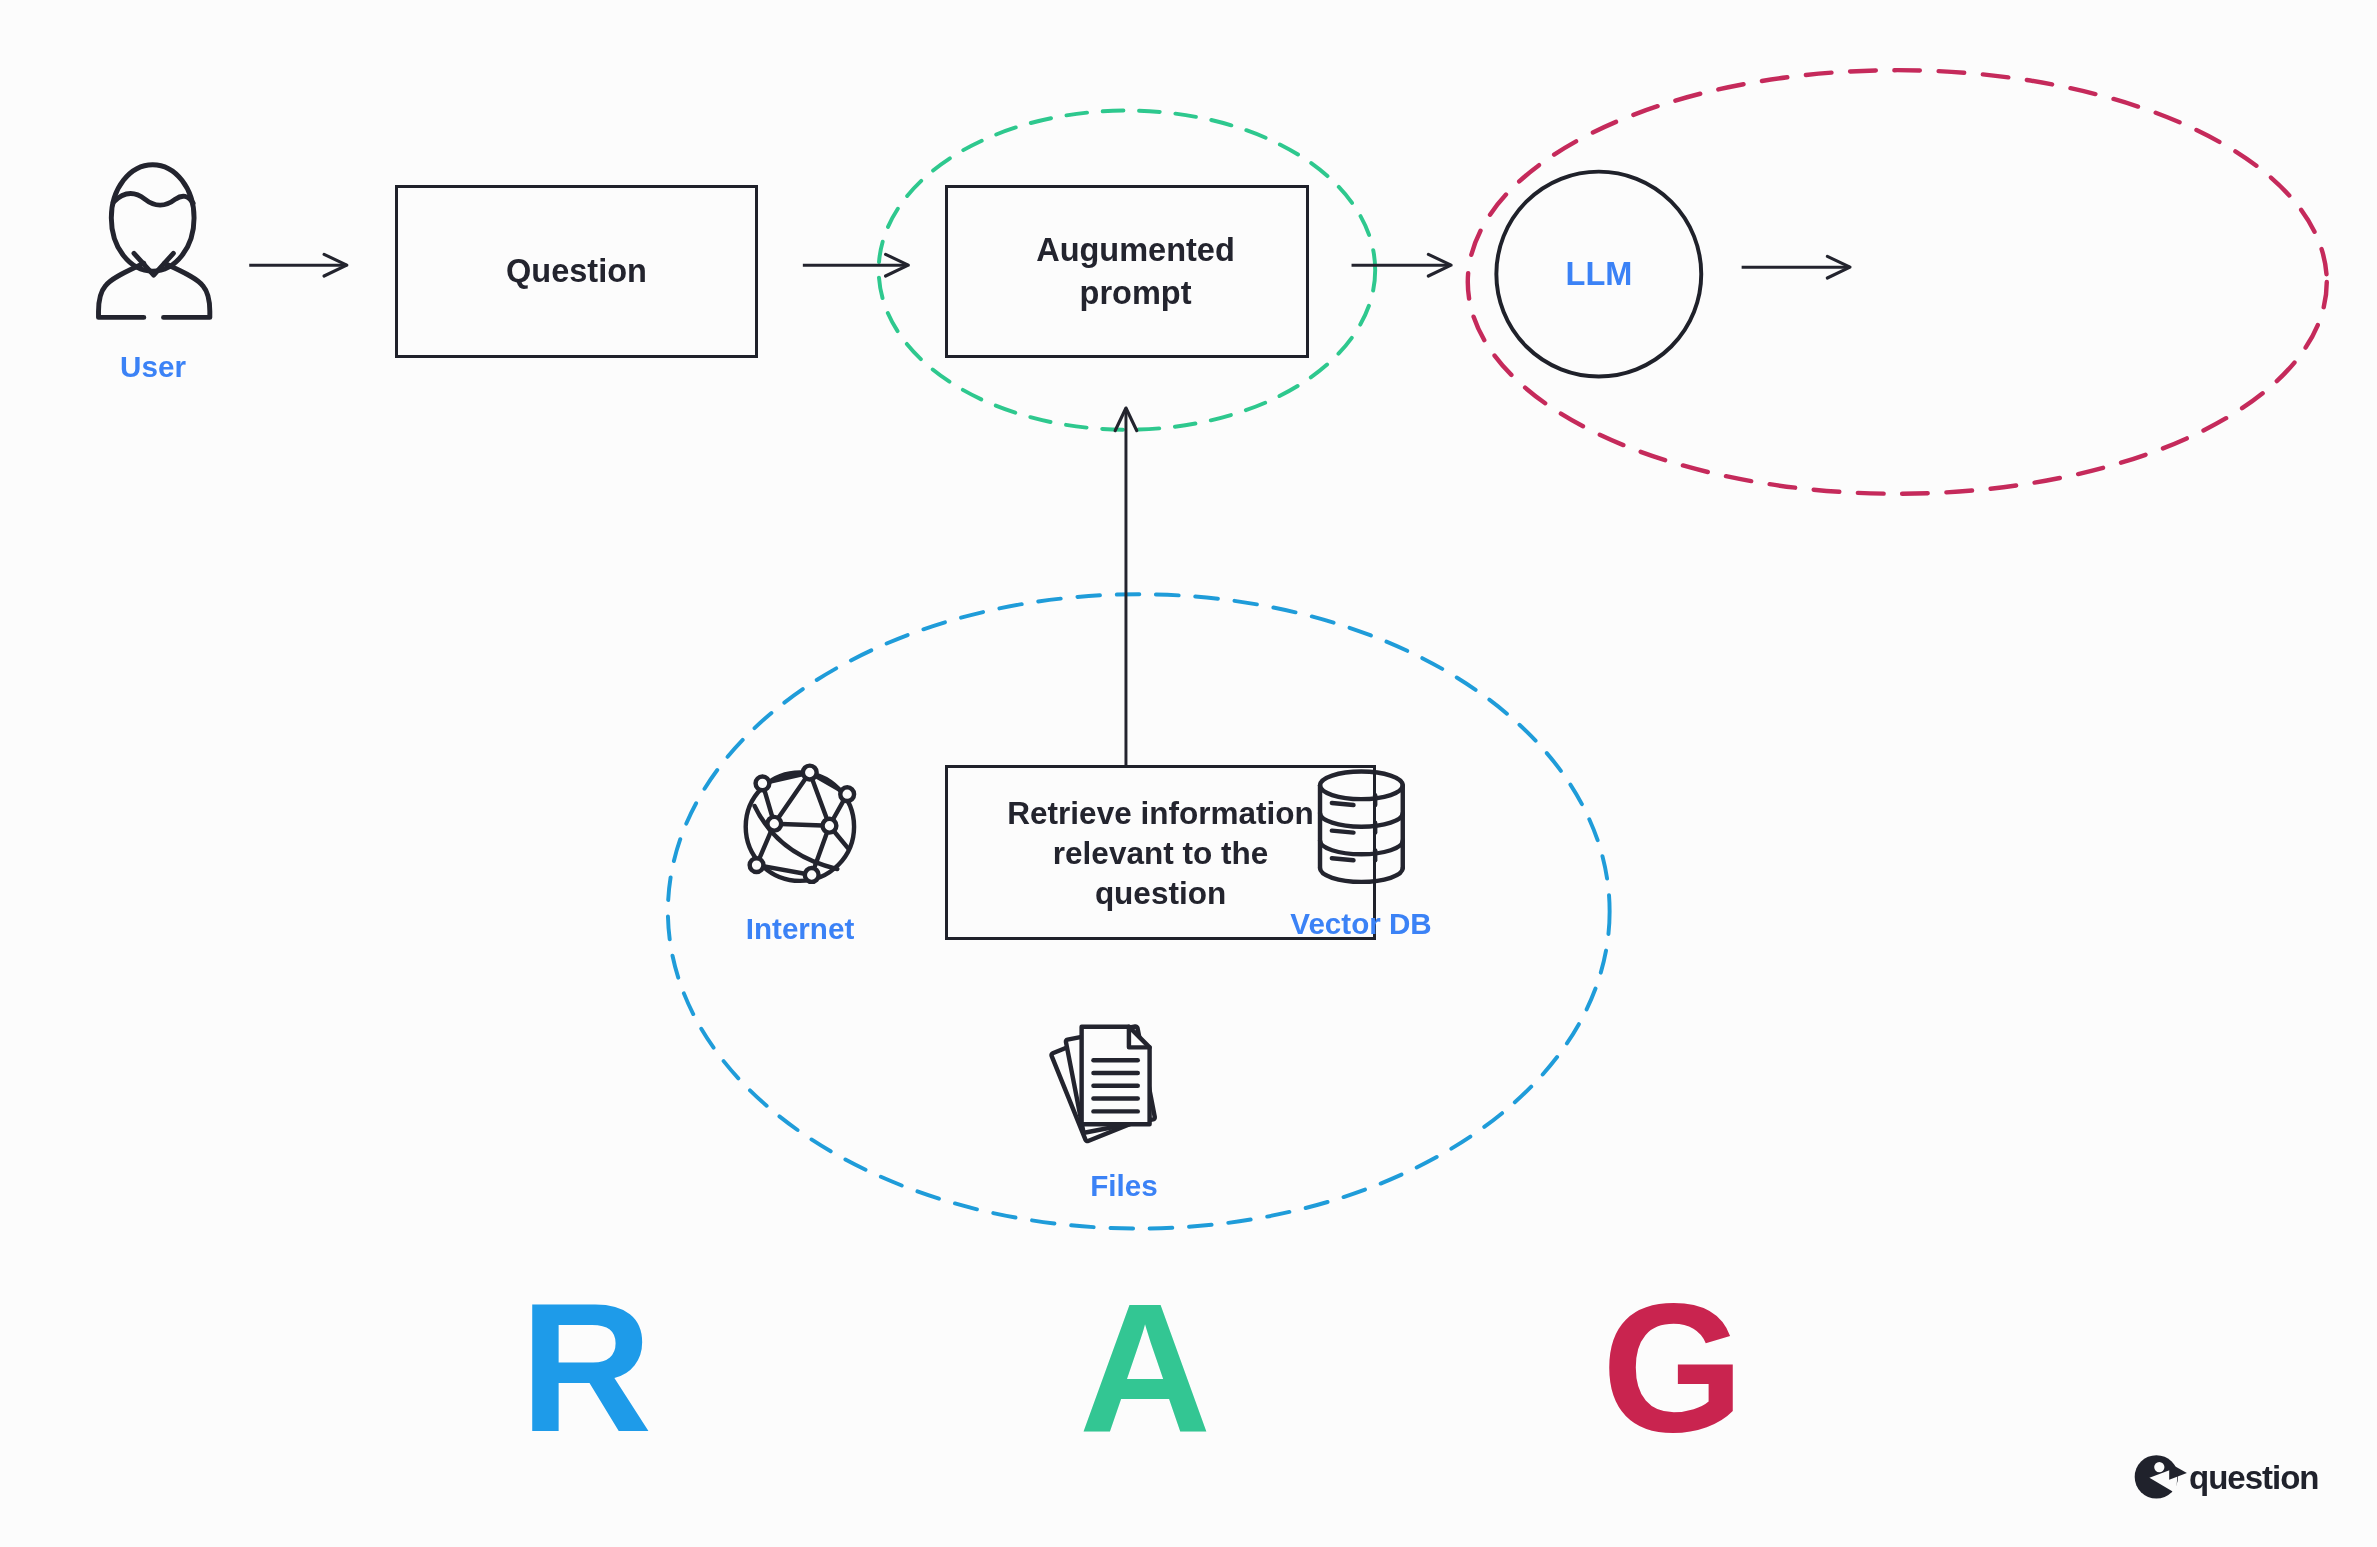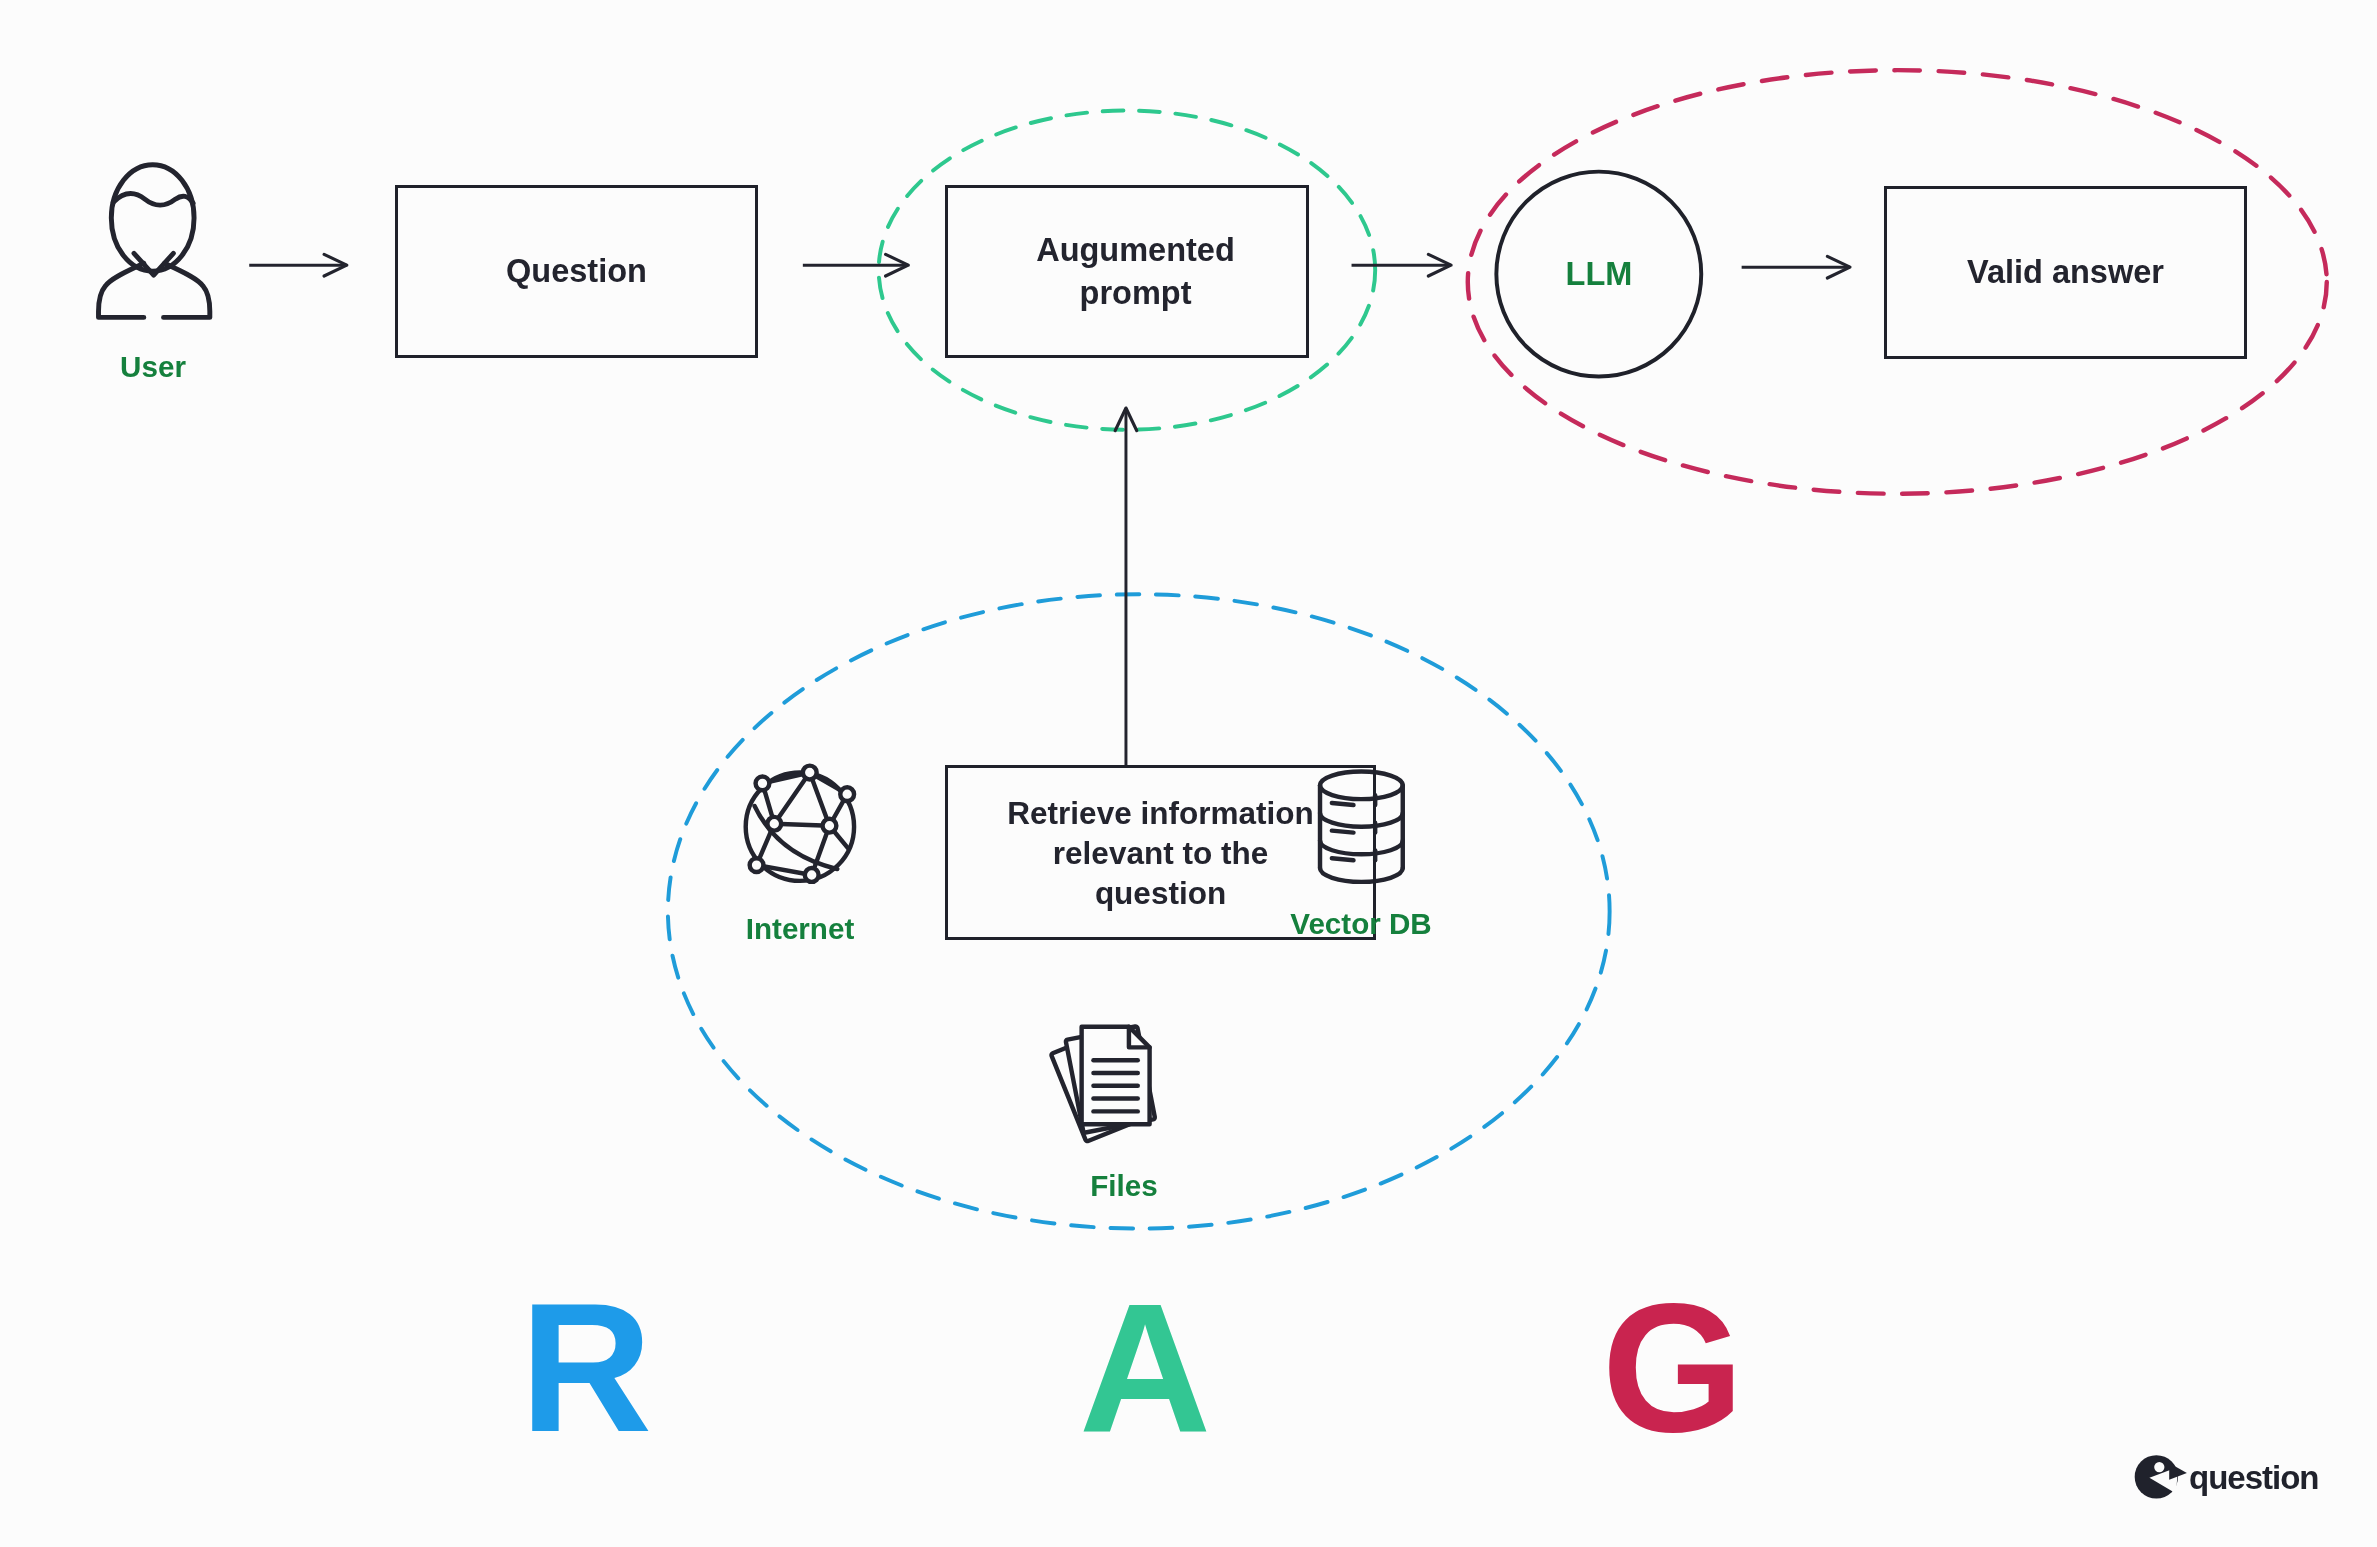--- a/index.html
+++ b/index.html
@@ -11,21 +11,21 @@
   .layer{position:absolute;left:0;top:0;width:2378px;height:1548px;}
   .node{
     position:absolute;border:3.9px solid #1F212A;box-sizing:border-box;
     display:flex;flex-direction:column;align-items:center;justify-content:center;
     text-align:center;font-weight:700;background:transparent;
   }
   .node .bt{font-size:32.5px;line-height:43px;white-space:nowrap;}
   #box-retrieve .bt{font-size:31.5px;line-height:40px;}
   .lbl{
     position:absolute;transform:translate(-50%,-50%);
-    font-weight:700;font-size:29.6px;white-space:nowrap;color:#15803d;
+    font-weight:700;font-size:29.6px;white-space:nowrap;color:#3b82f6;
   }
   #llm-label{font-size:32.5px;}
   .letter{
     position:absolute;transform:translate(-50%,-50%);
     font-size:183px;font-weight:700;line-height:1;
   }
   #letter-r{left:586px;top:1367px;color:#1E9BE9;}
   #letter-a{left:1145px;top:1367px;color:#33C693;}
   #letter-g{left:1673px;top:1367px;color:#C9244F;}
   .brand-word{
@@ -128,23 +128,20 @@
 
   <div class="node" id="box-question" style="left:395px;top:185px;width:363px;height:173px;">
     <span class="bt">Question</span>
   </div>
 
   <div class="node" id="box-augmented" style="left:945px;top:185px;width:364px;height:173px;padding-left:17px;">
     <span class="bt">Augumented</span>
     <span class="bt">prompt</span>
   </div>
 
-  <div class="node" id="box-valid" style="left:1884px;top:186px;width:363px;height:173px;">
-    <span class="bt">Valid answer</span>
-  </div>
 
   <div class="node" id="box-retrieve" style="left:945px;top:765px;width:431px;height:175px;">
     <span class="bt">Retrieve information</span>
     <span class="bt">relevant to the</span>
     <span class="bt">question</span>
   </div>
 
   <div class="lbl" style="left:153px;top:367px;">User</div>
   <div class="lbl" id="llm-label" style="left:1599px;top:274px;">LLM</div>
   <div class="lbl" style="left:800px;top:929px;">Internet</div>

